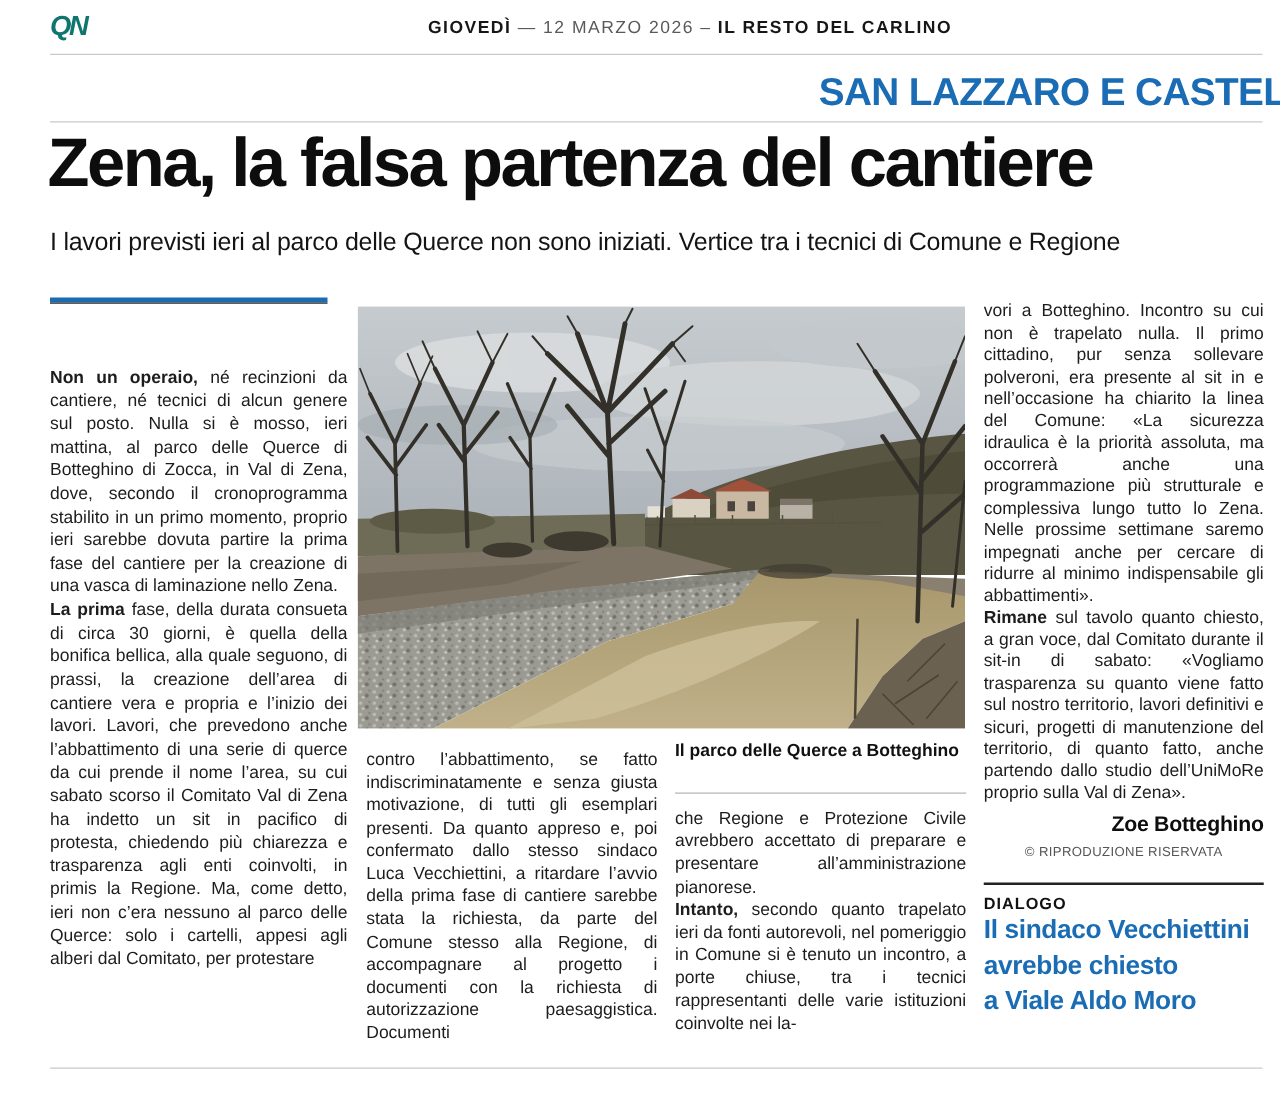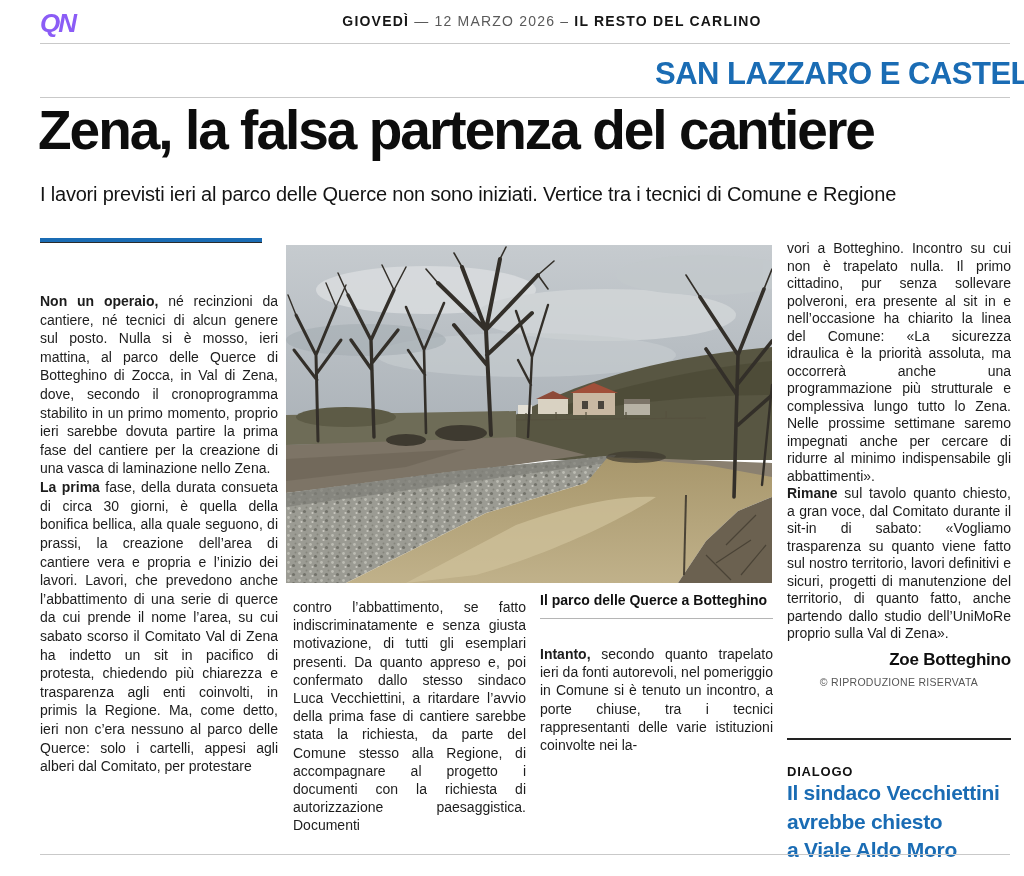--- a/index.html
+++ b/index.html
@@ -3,21 +3,21 @@
 <meta charset="utf-8">
 <style>
   html,body{margin:0;padding:0;}
   body{
     width:1024px;height:876px;position:relative;overflow:hidden;
     background:#ffffff;font-family:"Liberation Sans",sans-serif;color:#1c1c1c;
   }
   .abs{position:absolute;}
   .rule{position:absolute;height:1px;background:#c9c9c9;}
   
-  .qn-logo{left:40px;top:8px;font-size:26px;font-weight:800;font-style:italic;color:#8b5cf6;letter-spacing:-2px;}
+  .qn-logo{left:40px;top:8px;font-size:22px;font-weight:800;font-style:italic;color:#0f766e;letter-spacing:-2px;}
   .dateline{left:0;top:13px;width:100%;text-align:center;font-size:14px;letter-spacing:1.2px;color:#161616;margin-left:40px;}
   .dateline .bold{font-weight:700;}
   .dateline .dim{color:#5a5a5a;font-weight:400;}
   
   .banner{left:655px;top:56px;white-space:nowrap;font-size:31px;font-weight:800;color:#1a6cb4;letter-spacing:-0.5px;}
   
   .headline{left:38px;top:102px;width:986px;font-size:55px;line-height:1.02;font-weight:800;color:#0d0d0d;letter-spacing:-2px;}
   .subhead{left:40px;top:183px;width:970px;font-size:20px;color:#141414;letter-spacing:-0.2px;}
   
   .kicker{left:40px;top:238px;width:238px;}
@@ -29,26 +29,26 @@
   .bodycol p{margin:0;}
   .lead{font-weight:700;}
   .col1{left:40px;top:292px;width:238px;height:548px;line-height:1.33;overflow:hidden;}
   .col2{left:293px;top:598px;width:233px;height:240px;line-height:1.3;overflow:hidden;}
   .col3{left:540px;top:645px;width:233px;height:195px;line-height:1.3;overflow:hidden;}
   .col4{left:787px;top:240px;width:224px;line-height:1.25;}
   
   .photo{left:286px;top:245px;width:486px;height:338px;overflow:hidden;}
   .photo svg{display:block;width:486px;height:338px;}
   .caption{left:540px;top:592px;width:233px;font-size:14px;font-weight:700;color:#111;
-           padding-bottom:10px;border-bottom:1px solid #b5b5b5;}
+           padding-bottom:26px;border-bottom:1px solid #b5b5b5;}
   
   .byline{margin-top:6px;text-align:right;font-weight:800;font-size:17px;color:#0e0e0e;letter-spacing:-0.2px;}
   .copyright{margin-top:6px;text-align:center;font-size:10.5px;color:#555;letter-spacing:.3px;}
   
-  .dialogo{left:787px;top:738px;width:224px;border-top:2px solid #222;padding-top:24px;}
+  .dialogo{left:787px;top:706px;width:224px;border-top:2px solid #222;padding-top:7px;}
   .dialogo-label{font-size:13px;font-weight:700;color:#111;letter-spacing:.8px;}
   .dialogo-line{font-size:21px;line-height:1.36;font-weight:800;color:#1a6cb4;letter-spacing:-0.3px;}
 </style>
 </head>
 <body>
 
 <div class="abs qn-logo">QN</div>
 <div class="abs dateline">
   <span class="bold">GIOVEDÌ</span>
   <span class="dim">— 12 MARZO 2026 –</span>
@@ -159,20 +159,21 @@
   </svg>
 </div>
 
 <div class="abs caption">Il parco delle Querce a Botteghino</div>
 
 <div class="abs bodycol col2">
   <p>contro l’abbattimento, se fatto indiscriminatamente e senza giusta motivazione, di tutti gli esemplari presenti. Da quanto appreso e, poi confermato dallo stesso sindaco Luca Vecchiettini, a ritardare l’avvio della prima fase di cantiere sarebbe stata la richiesta, da parte del Comune stesso alla Regione, di accompagnare al progetto i documenti con la richiesta di autorizzazione paesaggistica. Documenti</p>
 </div>
 
 <div class="abs bodycol col3">
+  <p>che Regione e Protezione Civile avrebbero accettato di preparare e presentare all’amministrazione pianorese.</p>
   <p><span class="lead">Intanto,</span><span> secondo quanto trapelato ieri da fonti autorevoli, nel pomeriggio in Comune si è tenuto un incontro, a porte chiuse, tra i tecnici rappresentanti delle varie istituzioni coinvolte nei la-</span></p>
 </div>
 
 <div class="abs bodycol col4">
   <p>vori a Botteghino. Incontro su cui non è trapelato nulla. Il primo cittadino, pur senza sollevare polveroni, era presente al sit in e nell’occasione ha chiarito la linea del Comune: «La sicurezza idraulica è la priorità assoluta, ma occorrerà anche una programmazione più strutturale e complessiva lungo tutto lo Zena. Nelle prossime settimane saremo impegnati anche per cercare di ridurre al minimo indispensabile gli abbattimenti».</p>
   <p><span class="lead">Rimane</span><span> sul tavolo quanto chiesto, a gran voce, dal Comitato durante il sit-in di sabato: «Vogliamo trasparenza su quanto viene fatto sul nostro territorio, lavori definitivi e sicuri, progetti di manutenzione del territorio, di quanto fatto, anche partendo dallo studio dell’UniMoRe proprio sulla Val di Zena».</span></p>
   <div class="byline">Zoe Botteghino</div>
   <div class="copyright">© RIPRODUZIONE RISERVATA</div>
 </div>
 

